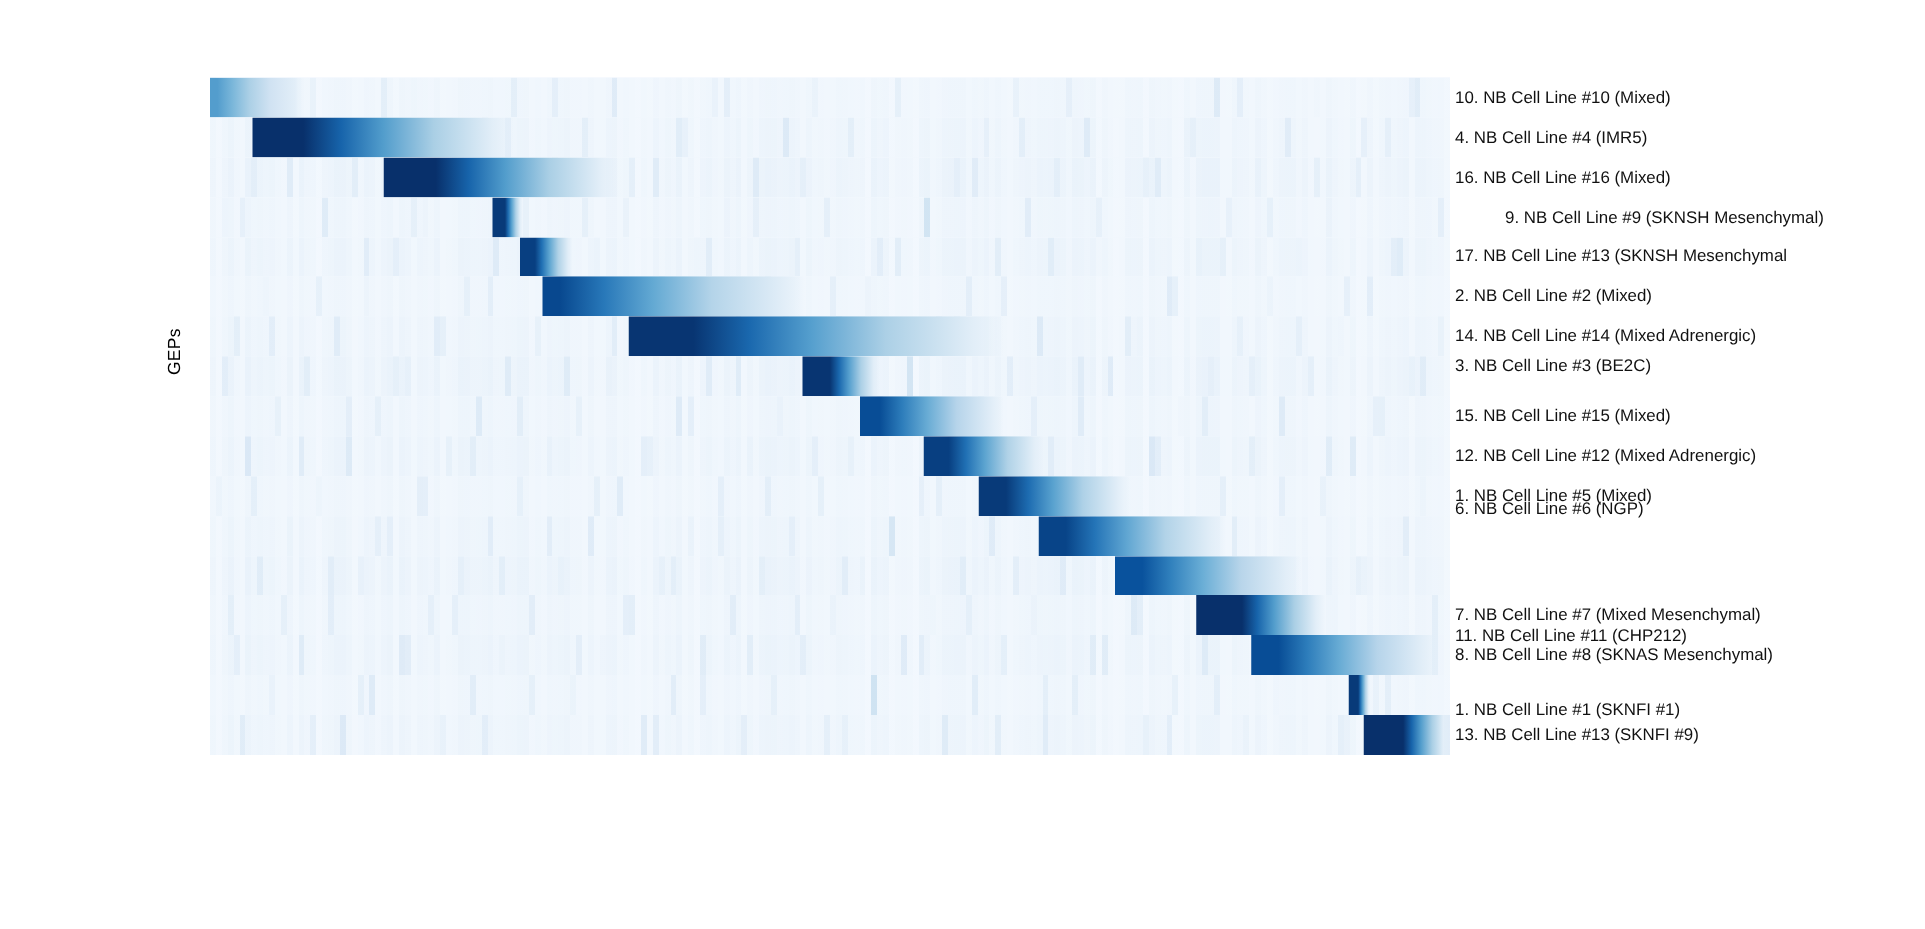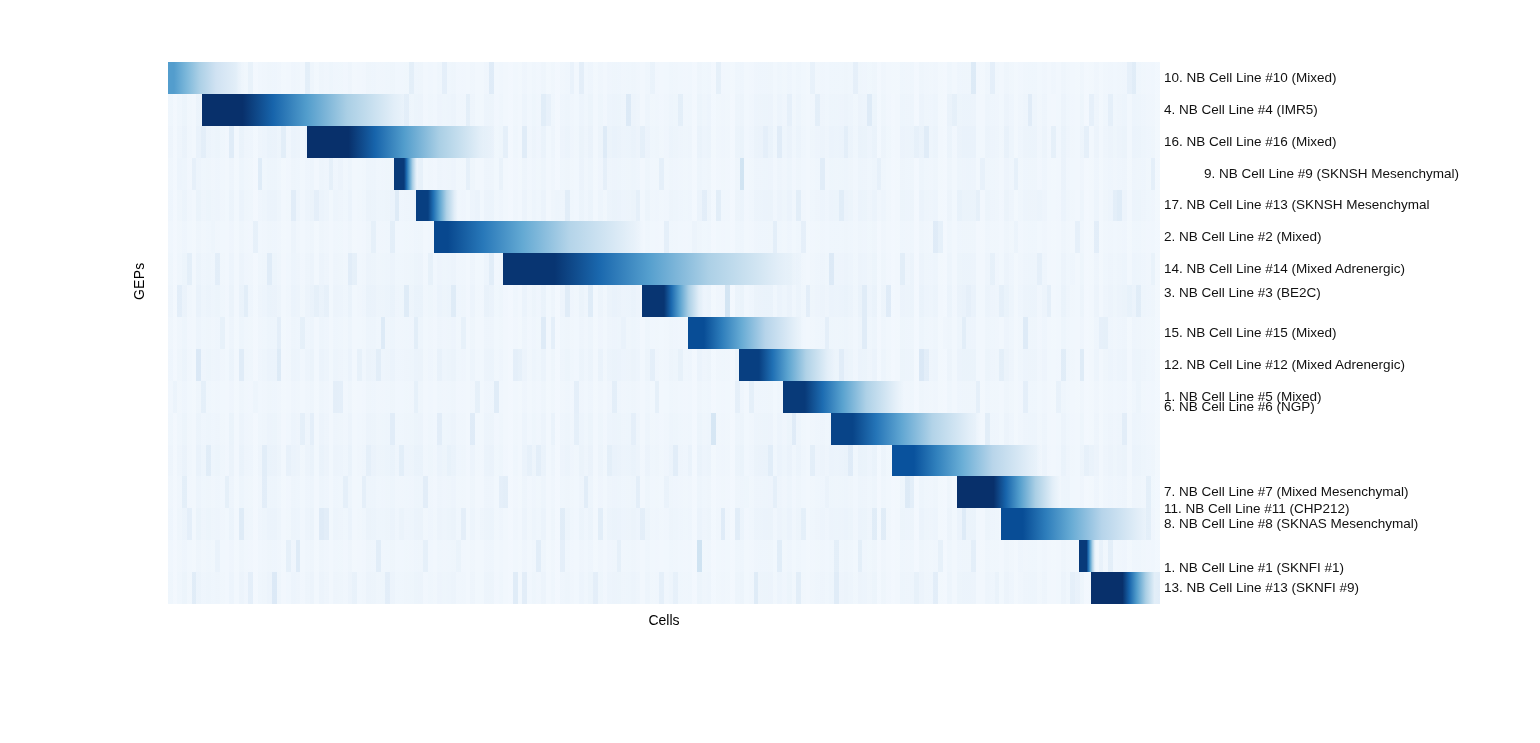--- a/index.html
+++ b/index.html
@@ -214,21 +214,20 @@
         <div class="heat-layer" style="left: 910.656px; width: 17.856px; background: linear-gradient(to right, rgb(8, 58, 121) 0%, rgb(8, 58, 121) 44.44%, rgb(29, 108, 177) 54.44%, rgb(89, 162, 207) 65.56%, rgb(174, 209, 231) 78.89%, rgb(226, 238, 248) 92%, rgba(255, 255, 255, 0) 100%);"></div>
       </div>
       <div class="heat-row" title="13. NB Cell Line #13 (SKNFI #2)" style="height: 31.8824px; top: 510.118px; position: absolute; left: 0px; width: 992px; background: rgb(241, 247, 253);">
         <div class="noise-layer" style="background: linear-gradient(to right, rgb(237, 245, 252) 0%, rgb(237, 245, 252) 0.476%, rgb(243, 248, 254) 0.476%, rgb(243, 248, 254) 0.952%, rgb(237, 245, 252) 0.952%, rgb(237, 245, 252) 1.429%, rgb(232, 242, 250) 1.429%, rgb(232, 242, 250) 1.905%, rgb(239, 246, 252) 1.905%, rgb(239, 246, 252) 2.381%, rgb(211, 228, 243) 2.381%, rgb(211, 228, 243) 2.857%, rgb(231, 241, 250) 2.857%, rgb(231, 241, 250) 3.333%, rgb(236, 244, 252) 3.333%, rgb(236, 244, 252) 3.81%, rgb(234, 243, 251) 3.81%, rgb(234, 243, 251) 4.286%, rgb(236, 244, 252) 4.286%, rgb(236, 244, 252) 4.762%, rgb(235, 243, 251) 4.762%, rgb(235, 243, 251) 5.238%, rgb(239, 246, 252) 5.238%, rgb(239, 246, 252) 5.714%, rgb(241, 247, 253) 5.714%, rgb(241, 247, 253) 6.19%, rgb(233, 242, 251) 6.19%, rgb(233, 242, 251) 6.667%, rgb(241, 247, 253) 6.667%, rgb(241, 247, 253) 7.143%, rgb(232, 241, 250) 7.143%, rgb(232, 241, 250) 7.619%, rgb(237, 244, 252) 7.619%, rgb(237, 244, 252) 8.095%, rgb(218, 232, 246) 8.095%, rgb(218, 232, 246) 8.571%, rgb(243, 248, 254) 8.571%, rgb(243, 248, 254) 9.048%, rgb(237, 245, 252) 9.048%, rgb(237, 245, 252) 9.524%, rgb(236, 244, 251) 9.524%, rgb(236, 244, 251) 10%, rgb(232, 241, 250) 10%, rgb(232, 241, 250) 10.476%, rgb(203, 222, 241) 10.476%, rgb(203, 222, 241) 10.952%, rgb(236, 244, 251) 10.952%, rgb(236, 244, 251) 11.429%, rgb(242, 247, 253) 11.429%, rgb(242, 247, 253) 11.905%, rgb(239, 246, 253) 11.905%, rgb(239, 246, 253) 12.381%, rgb(233, 242, 251) 12.381%, rgb(233, 242, 251) 12.857%, rgb(235, 243, 251) 12.857%, rgb(235, 243, 251) 13.333%, rgb(240, 246, 253) 13.333%, rgb(240, 246, 253) 13.81%, rgb(235, 243, 251) 13.81%, rgb(235, 243, 251) 14.286%, rgb(232, 241, 250) 14.286%, rgb(232, 241, 250) 14.762%, rgb(241, 247, 253) 14.762%, rgb(241, 247, 253) 15.238%, rgb(232, 241, 250) 15.238%, rgb(232, 241, 250) 15.714%, rgb(235, 243, 251) 15.714%, rgb(235, 243, 251) 16.19%, rgb(241, 247, 253) 16.19%, rgb(241, 247, 253) 16.667%, rgb(235, 243, 251) 16.667%, rgb(235, 243, 251) 17.143%, rgb(236, 244, 251) 17.143%, rgb(236, 244, 251) 17.619%, rgb(238, 245, 252) 17.619%, rgb(238, 245, 252) 18.095%, rgb(232, 241, 250) 18.095%, rgb(232, 241, 250) 18.571%, rgb(225, 237, 248) 18.571%, rgb(225, 237, 248) 19.048%, rgb(239, 246, 253) 19.048%, rgb(239, 246, 253) 19.524%, rgb(238, 245, 252) 19.524%, rgb(238, 245, 252) 20%, rgb(232, 241, 250) 20%, rgb(232, 241, 250) 20.476%, rgb(233, 242, 250) 20.476%, rgb(233, 242, 250) 20.952%, rgb(236, 244, 251) 20.952%, rgb(236, 244, 251) 21.429%, rgb(235, 244, 251) 21.429%, rgb(235, 244, 251) 21.905%, rgb(215, 230, 245) 21.905%, rgb(215, 230, 245) 22.381%, rgb(232, 241, 250) 22.381%, rgb(232, 241, 250) 22.857%, rgb(237, 245, 252) 22.857%, rgb(237, 245, 252) 23.333%, rgb(237, 245, 252) 23.333%, rgb(237, 245, 252) 23.81%, rgb(236, 244, 251) 23.81%, rgb(236, 244, 251) 24.286%, rgb(235, 244, 251) 24.286%, rgb(235, 244, 251) 24.762%, rgb(232, 242, 250) 24.762%, rgb(232, 242, 250) 25.238%, rgb(232, 241, 250) 25.238%, rgb(232, 241, 250) 25.714%, rgb(240, 246, 253) 25.714%, rgb(240, 246, 253) 26.19%, rgb(237, 245, 252) 26.19%, rgb(237, 245, 252) 26.667%, rgb(239, 246, 252) 26.667%, rgb(239, 246, 252) 27.143%, rgb(234, 242, 251) 27.143%, rgb(234, 242, 251) 27.619%, rgb(235, 244, 251) 27.619%, rgb(235, 244, 251) 28.095%, rgb(234, 243, 251) 28.095%, rgb(234, 243, 251) 28.571%, rgb(232, 241, 250) 28.571%, rgb(232, 241, 250) 29.048%, rgb(238, 245, 252) 29.048%, rgb(238, 245, 252) 29.524%, rgb(238, 245, 252) 29.524%, rgb(238, 245, 252) 30%, rgb(241, 247, 253) 30%, rgb(241, 247, 253) 30.476%, rgb(235, 243, 251) 30.476%, rgb(235, 243, 251) 30.952%, rgb(240, 247, 253) 30.952%, rgb(240, 247, 253) 31.429%, rgb(240, 247, 253) 31.429%, rgb(240, 247, 253) 31.905%, rgb(233, 242, 251) 31.905%, rgb(233, 242, 251) 32.381%, rgb(233, 242, 250) 32.381%, rgb(233, 242, 250) 32.857%, rgb(240, 246, 253) 32.857%, rgb(240, 246, 253) 33.333%, rgb(237, 245, 252) 33.333%, rgb(237, 245, 252) 33.81%, rgb(241, 247, 253) 33.81%, rgb(241, 247, 253) 34.286%, rgb(243, 248, 254) 34.286%, rgb(243, 248, 254) 34.762%, rgb(210, 227, 243) 34.762%, rgb(210, 227, 243) 35.238%, rgb(241, 247, 253) 35.238%, rgb(241, 247, 253) 35.714%, rgb(214, 229, 244) 35.714%, rgb(214, 229, 244) 36.19%, rgb(239, 246, 253) 36.19%, rgb(239, 246, 253) 36.667%, rgb(235, 244, 251) 36.667%, rgb(235, 244, 251) 37.143%, rgb(238, 245, 252) 37.143%, rgb(238, 245, 252) 37.619%, rgb(232, 241, 250) 37.619%, rgb(232, 241, 250) 38.095%, rgb(241, 247, 253) 38.095%, rgb(241, 247, 253) 38.571%, rgb(237, 245, 252) 38.571%, rgb(237, 245, 252) 39.048%, rgb(243, 248, 254) 39.048%, rgb(243, 248, 254) 39.524%, rgb(236, 244, 252) 39.524%, rgb(236, 244, 252) 40%, rgb(234, 243, 251) 40%, rgb(234, 243, 251) 40.476%, rgb(238, 245, 252) 40.476%, rgb(238, 245, 252) 40.952%, rgb(240, 247, 253) 40.952%, rgb(240, 247, 253) 41.429%, rgb(233, 242, 251) 41.429%, rgb(233, 242, 251) 41.905%, rgb(237, 245, 252) 41.905%, rgb(237, 245, 252) 42.381%, rgb(232, 242, 250) 42.381%, rgb(232, 242, 250) 42.857%, rgb(217, 231, 245) 42.857%, rgb(217, 231, 245) 43.333%, rgb(235, 244, 251) 43.333%, rgb(235, 244, 251) 43.81%, rgb(240, 246, 253) 43.81%, rgb(240, 246, 253) 44.286%, rgb(233, 242, 251) 44.286%, rgb(233, 242, 251) 44.762%, rgb(232, 241, 250) 44.762%, rgb(232, 241, 250) 45.238%, rgb(232, 242, 250) 45.238%, rgb(232, 242, 250) 45.714%, rgb(235, 243, 251) 45.714%, rgb(235, 243, 251) 46.19%, rgb(234, 243, 251) 46.19%, rgb(234, 243, 251) 46.667%, rgb(232, 241, 250) 46.667%, rgb(232, 241, 250) 47.143%, rgb(235, 243, 251) 47.143%, rgb(235, 243, 251) 47.619%, rgb(241, 247, 253) 47.619%, rgb(241, 247, 253) 48.095%, rgb(234, 243, 251) 48.095%, rgb(234, 243, 251) 48.571%, rgb(239, 246, 252) 48.571%, rgb(239, 246, 252) 49.048%, rgb(238, 245, 252) 49.048%, rgb(238, 245, 252) 49.524%, rgb(219, 233, 246) 49.524%, rgb(219, 233, 246) 50%, rgb(238, 245, 252) 50%, rgb(238, 245, 252) 50.476%, rgb(234, 243, 251) 50.476%, rgb(234, 243, 251) 50.952%, rgb(222, 235, 247) 50.952%, rgb(222, 235, 247) 51.429%, rgb(237, 245, 252) 51.429%, rgb(237, 245, 252) 51.905%, rgb(238, 245, 252) 51.905%, rgb(238, 245, 252) 52.381%, rgb(237, 245, 252) 52.381%, rgb(237, 245, 252) 52.857%, rgb(243, 248, 254) 52.857%, rgb(243, 248, 254) 53.333%, rgb(232, 242, 250) 53.333%, rgb(232, 242, 250) 53.81%, rgb(236, 244, 251) 53.81%, rgb(236, 244, 251) 54.286%, rgb(234, 243, 251) 54.286%, rgb(234, 243, 251) 54.762%, rgb(242, 248, 254) 54.762%, rgb(242, 248, 254) 55.238%, rgb(239, 246, 252) 55.238%, rgb(239, 246, 252) 55.714%, rgb(238, 245, 252) 55.714%, rgb(238, 245, 252) 56.19%, rgb(239, 246, 252) 56.19%, rgb(239, 246, 252) 56.667%, rgb(243, 248, 254) 56.667%, rgb(243, 248, 254) 57.143%, rgb(234, 243, 251) 57.143%, rgb(234, 243, 251) 57.619%, rgb(233, 242, 250) 57.619%, rgb(233, 242, 250) 58.095%, rgb(240, 247, 253) 58.095%, rgb(240, 247, 253) 58.571%, rgb(238, 245, 252) 58.571%, rgb(238, 245, 252) 59.048%, rgb(208, 226, 242) 59.048%, rgb(208, 226, 242) 59.524%, rgb(233, 242, 250) 59.524%, rgb(233, 242, 250) 60%, rgb(232, 242, 250) 60%, rgb(232, 242, 250) 60.476%, rgb(232, 241, 250) 60.476%, rgb(232, 241, 250) 60.952%, rgb(239, 246, 252) 60.952%, rgb(239, 246, 252) 61.429%, rgb(233, 242, 251) 61.429%, rgb(233, 242, 251) 61.905%, rgb(237, 244, 252) 61.905%, rgb(237, 244, 252) 62.381%, rgb(232, 242, 250) 62.381%, rgb(232, 242, 250) 62.857%, rgb(239, 246, 252) 62.857%, rgb(239, 246, 252) 63.333%, rgb(214, 230, 244) 63.333%, rgb(214, 230, 244) 63.81%, rgb(239, 246, 252) 63.81%, rgb(239, 246, 252) 64.286%, rgb(241, 247, 253) 64.286%, rgb(241, 247, 253) 64.762%, rgb(238, 245, 252) 64.762%, rgb(238, 245, 252) 65.238%, rgb(236, 244, 252) 65.238%, rgb(236, 244, 252) 65.714%, rgb(235, 243, 251) 65.714%, rgb(235, 243, 251) 66.19%, rgb(237, 245, 252) 66.19%, rgb(237, 245, 252) 66.667%, rgb(234, 243, 251) 66.667%, rgb(234, 243, 251) 67.143%, rgb(210, 227, 243) 67.143%, rgb(210, 227, 243) 67.619%, rgb(234, 242, 251) 67.619%, rgb(234, 242, 251) 68.095%, rgb(232, 241, 250) 68.095%, rgb(232, 241, 250) 68.571%, rgb(234, 243, 251) 68.571%, rgb(234, 243, 251) 69.048%, rgb(238, 246, 252) 69.048%, rgb(238, 246, 252) 69.524%, rgb(232, 241, 250) 69.524%, rgb(232, 241, 250) 70%, rgb(233, 242, 251) 70%, rgb(233, 242, 251) 70.476%, rgb(236, 244, 251) 70.476%, rgb(236, 244, 251) 70.952%, rgb(232, 242, 250) 70.952%, rgb(232, 242, 250) 71.429%, rgb(242, 248, 254) 71.429%, rgb(242, 248, 254) 71.905%, rgb(236, 244, 251) 71.905%, rgb(236, 244, 251) 72.381%, rgb(240, 246, 253) 72.381%, rgb(240, 246, 253) 72.857%, rgb(243, 248, 254) 72.857%, rgb(243, 248, 254) 73.333%, rgb(241, 247, 253) 73.333%, rgb(241, 247, 253) 73.81%, rgb(234, 243, 251) 73.81%, rgb(234, 243, 251) 74.286%, rgb(235, 243, 251) 74.286%, rgb(235, 243, 251) 74.762%, rgb(234, 243, 251) 74.762%, rgb(234, 243, 251) 75.238%, rgb(223, 236, 247) 75.238%, rgb(223, 236, 247) 75.714%, rgb(232, 241, 250) 75.714%, rgb(232, 241, 250) 76.19%, rgb(236, 244, 251) 76.19%, rgb(236, 244, 251) 76.667%, rgb(236, 244, 252) 76.667%, rgb(236, 244, 252) 77.143%, rgb(215, 230, 245) 77.143%, rgb(215, 230, 245) 77.619%, rgb(242, 248, 253) 77.619%, rgb(242, 248, 253) 78.095%, rgb(243, 248, 254) 78.095%, rgb(243, 248, 254) 78.571%, rgb(234, 243, 251) 78.571%, rgb(234, 243, 251) 79.048%, rgb(241, 247, 253) 79.048%, rgb(241, 247, 253) 79.524%, rgb(232, 242, 250) 79.524%, rgb(232, 242, 250) 80%, rgb(231, 241, 250) 80%, rgb(231, 241, 250) 80.476%, rgb(231, 241, 250) 80.476%, rgb(231, 241, 250) 80.952%, rgb(232, 241, 250) 80.952%, rgb(232, 241, 250) 81.429%, rgb(241, 247, 253) 81.429%, rgb(241, 247, 253) 81.905%, rgb(241, 247, 253) 81.905%, rgb(241, 247, 253) 82.381%, rgb(234, 243, 251) 82.381%, rgb(234, 243, 251) 82.857%, rgb(236, 244, 252) 82.857%, rgb(236, 244, 252) 83.333%, rgb(228, 239, 249) 83.333%, rgb(228, 239, 249) 83.81%, rgb(240, 247, 253) 83.81%, rgb(240, 247, 253) 84.286%, rgb(232, 241, 250) 84.286%, rgb(232, 241, 250) 84.762%, rgb(236, 244, 252) 84.762%, rgb(236, 244, 252) 85.238%, rgb(242, 248, 253) 85.238%, rgb(242, 248, 253) 85.714%, rgb(238, 245, 252) 85.714%, rgb(238, 245, 252) 86.19%, rgb(235, 243, 251) 86.19%, rgb(235, 243, 251) 86.667%, rgb(234, 243, 251) 86.667%, rgb(234, 243, 251) 87.143%, rgb(234, 243, 251) 87.143%, rgb(234, 243, 251) 87.619%, rgb(239, 246, 252) 87.619%, rgb(239, 246, 252) 88.095%, rgb(235, 243, 251) 88.095%, rgb(235, 243, 251) 88.571%, rgb(241, 247, 253) 88.571%, rgb(241, 247, 253) 89.048%, rgb(242, 247, 253) 89.048%, rgb(242, 247, 253) 89.524%, rgb(240, 247, 253) 89.524%, rgb(240, 247, 253) 90%, rgb(232, 241, 250) 90%, rgb(232, 241, 250) 90.476%, rgb(237, 245, 252) 90.476%, rgb(237, 245, 252) 90.952%, rgb(219, 233, 246) 90.952%, rgb(219, 233, 246) 91.429%, rgb(226, 237, 248) 91.429%, rgb(226, 237, 248) 91.905%, rgb(235, 244, 251) 91.905%, rgb(235, 244, 251) 92.381%, rgb(243, 248, 254) 92.381%, rgb(243, 248, 254) 92.857%, rgb(242, 248, 253) 92.857%, rgb(242, 248, 253) 93.333%, rgb(235, 243, 251) 93.333%, rgb(235, 243, 251) 93.81%, rgb(242, 248, 253) 93.81%, rgb(242, 248, 253) 94.286%, rgb(237, 245, 252) 94.286%, rgb(237, 245, 252) 94.762%, rgb(235, 243, 251) 94.762%, rgb(235, 243, 251) 95.238%, rgb(237, 245, 252) 95.238%, rgb(237, 245, 252) 95.714%, rgb(235, 243, 251) 95.714%, rgb(235, 243, 251) 96.19%, rgb(233, 242, 251) 96.19%, rgb(233, 242, 251) 96.667%, rgb(241, 247, 253) 96.667%, rgb(241, 247, 253) 97.143%, rgb(233, 242, 251) 97.143%, rgb(233, 242, 251) 97.619%, rgb(234, 243, 251) 97.619%, rgb(234, 243, 251) 98.095%, rgb(236, 244, 252) 98.095%, rgb(236, 244, 252) 98.571%, rgb(238, 245, 252) 98.571%, rgb(238, 245, 252) 99.048%, rgb(238, 245, 252) 99.048%, rgb(238, 245, 252) 99.524%, rgb(212, 228, 244) 99.524%, rgb(212, 228, 244) 100%);"></div>
         <div class="heat-layer" style="left: 922.56px; width: 69.44px; background: linear-gradient(to right, rgb(8, 48, 107) 0%, rgb(8, 48, 107) 45.71%, rgb(23, 100, 171) 55.49%, rgb(82, 157, 204) 66.34%, rgb(170, 207, 229) 79.37%, rgb(226, 238, 248) 92%, rgba(255, 255, 255, 0) 100%);"></div>
       </div>
     </div>
 
   <div id="ylabel">GEPs</div>
 
-  <div id="xlabel">Cells</div>
 
   <div id="row-labels">
       <div class="row-label" style="top: 7.94118px;">10. NB Cell Line #10 (Mixed)</div>
       <div class="row-label" style="top: 39.8235px;">4. NB Cell Line #4 (IMR5)</div>
       <div class="row-label" style="top: 71.7059px; text-align: right;">16. NB Cell Line #16 (Mixed)</div>
       <div class="row-label" style="top: 103.588px; margin-left: 40px;">9. NB Cell Line #9 (SKNSH Mesenchymal)</div>
       <div class="row-label" style="top: 135.471px;">17. NB Cell Line #13 (SKNSH Mesenchymal</div>
       <div class="row-label" style="top: 167.353px;">2. NB Cell Line #2 (Mixed)</div>
       <div class="row-label" style="top: 199.235px;">14. NB Cell Line #14 (Mixed Adrenergic)</div>
       <div class="row-label" style="top: 223px;">3. NB Cell Line #3 (BE2C)</div>

